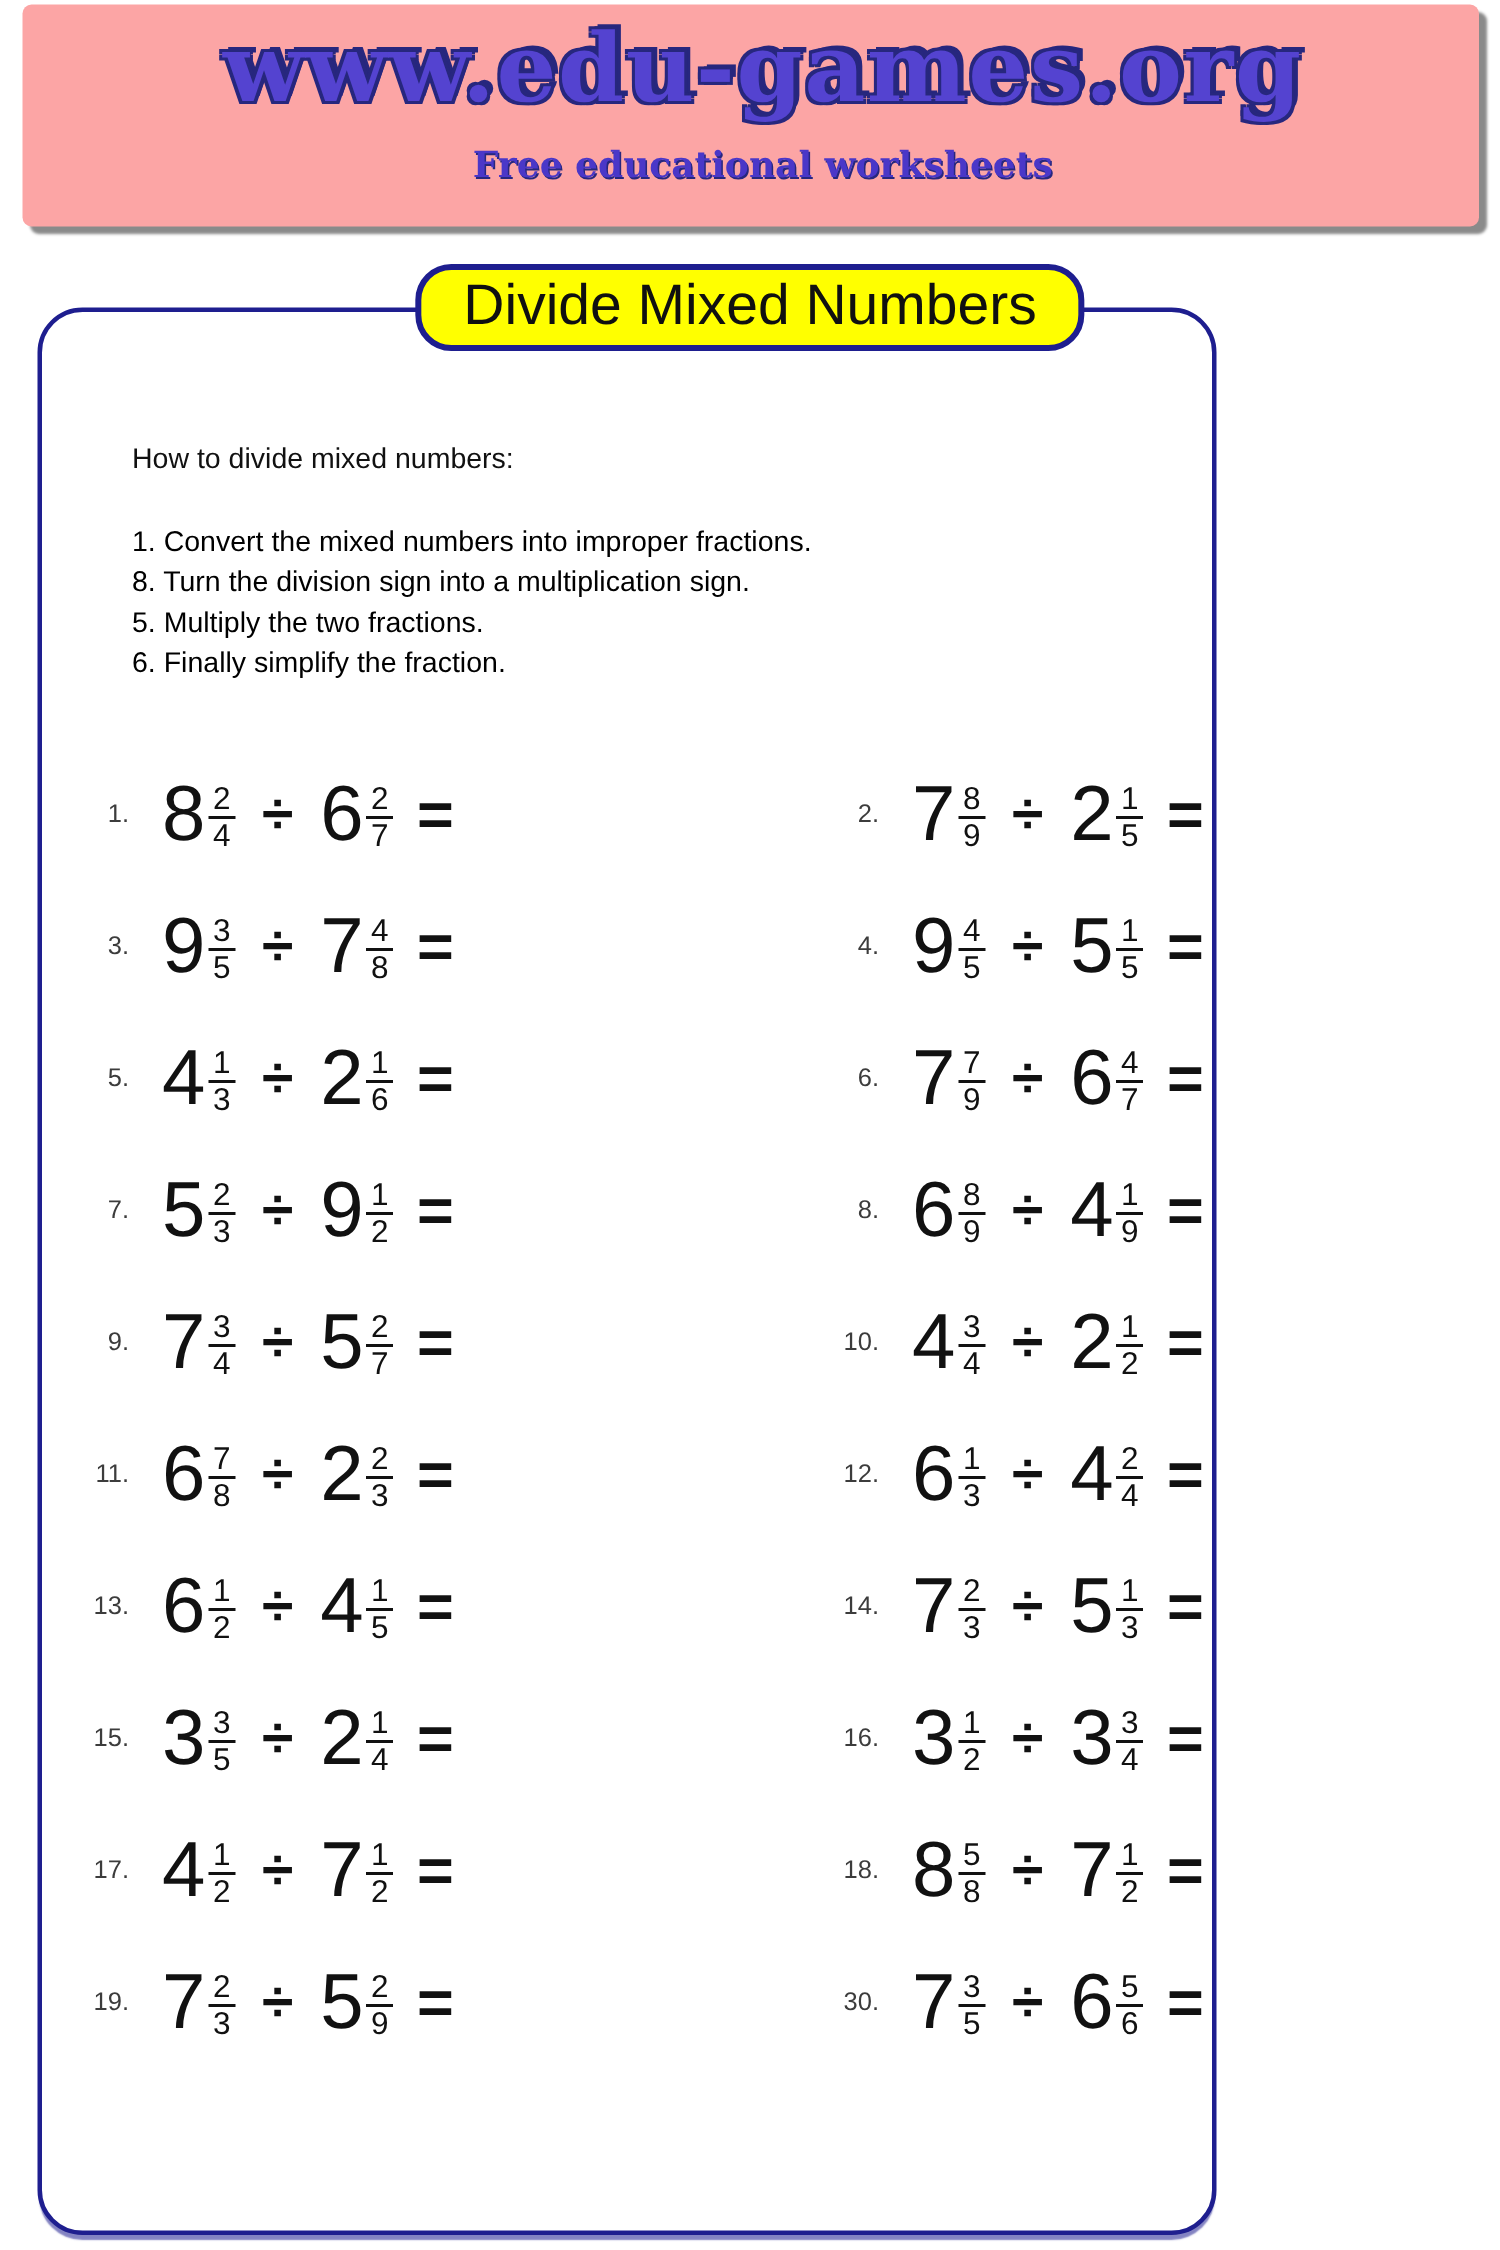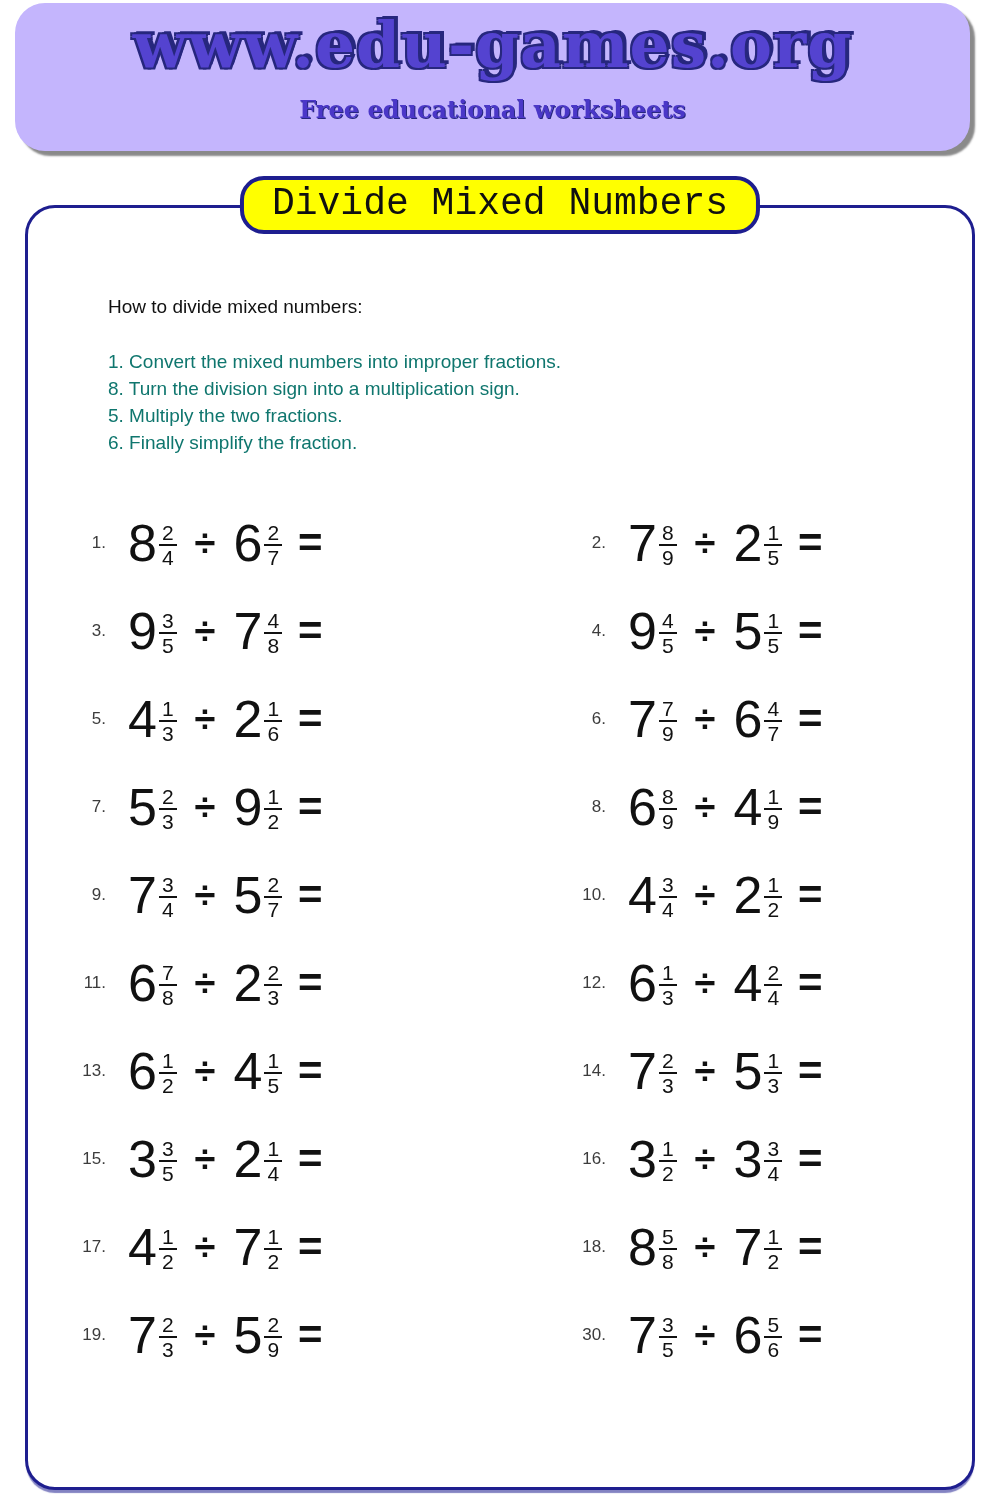--- a/index.html
+++ b/index.html
@@ -9,24 +9,25 @@
     background: #ffffff;
     overflow: hidden;
     font-family: "Liberation Sans", sans-serif;
   }
 
   
   .banner {
     position: absolute;
     left: 15px; top: 3px;
     width: 955px; height: 148px;
-    background: #c4b5fd;
-    border-radius: 30px;
+    background: #fca5a5;
+    border-radius: 6px;
     box-shadow: 5px 5px 2px #8a8a8a;
     text-align: center;
+    padding-left: 16px;
   }
   .banner-title {
     margin-top: 6px;
     font-family: "DejaVu Serif", serif;
     font-weight: bold;
     font-size: 63px;
     line-height: 72px;
     color: #5443d0;
     text-shadow:
       -2px -2px 0 #27277e, 2px -2px 0 #27277e,
@@ -51,49 +52,48 @@
     transform: translateX(-50%);
     z-index: 5;
     background: #ffff00;
     border: 4px solid #1e1e8f;
     border-radius: 24px;
     padding: 1px 28px 3px 28px;
     font-size: 38px;
     line-height: 46px;
     color: #101010;
     white-space: nowrap;
-    font-family: Liberation Mono, monospace;
   }
 
   
   .worksheet {
     position: absolute;
     left: 25px; top: 205px;
-    width: 950px; height: 1285px;
+    width: 786px; height: 1285px;
     box-sizing: border-box;
     border: 3px solid #1e1e8f;
     border-radius: 30px;
     box-shadow: 0 4px 1px -1px rgba(30,30,143,0.55);
     background: #ffffff;
-    padding: 88px 30px 0 40px;
+    padding: 88px 30px 0 20px;
   }
 
   .howto {
     margin-left: 40px;
     font-size: 19px;
     color: #111111;
   }
   .steps {
     margin-left: 40px;
     margin-top: 30px;
   }
   .step {
     font-size: 19px;
     line-height: 27px;
-    color: #0f766e;
+    color: #000000;
   }
 
   
   .problems {
     margin-top: 56px;
     display: grid;
     grid-template-columns: 500px 1fr;
     row-gap: 26px;
   }
   .problem {

